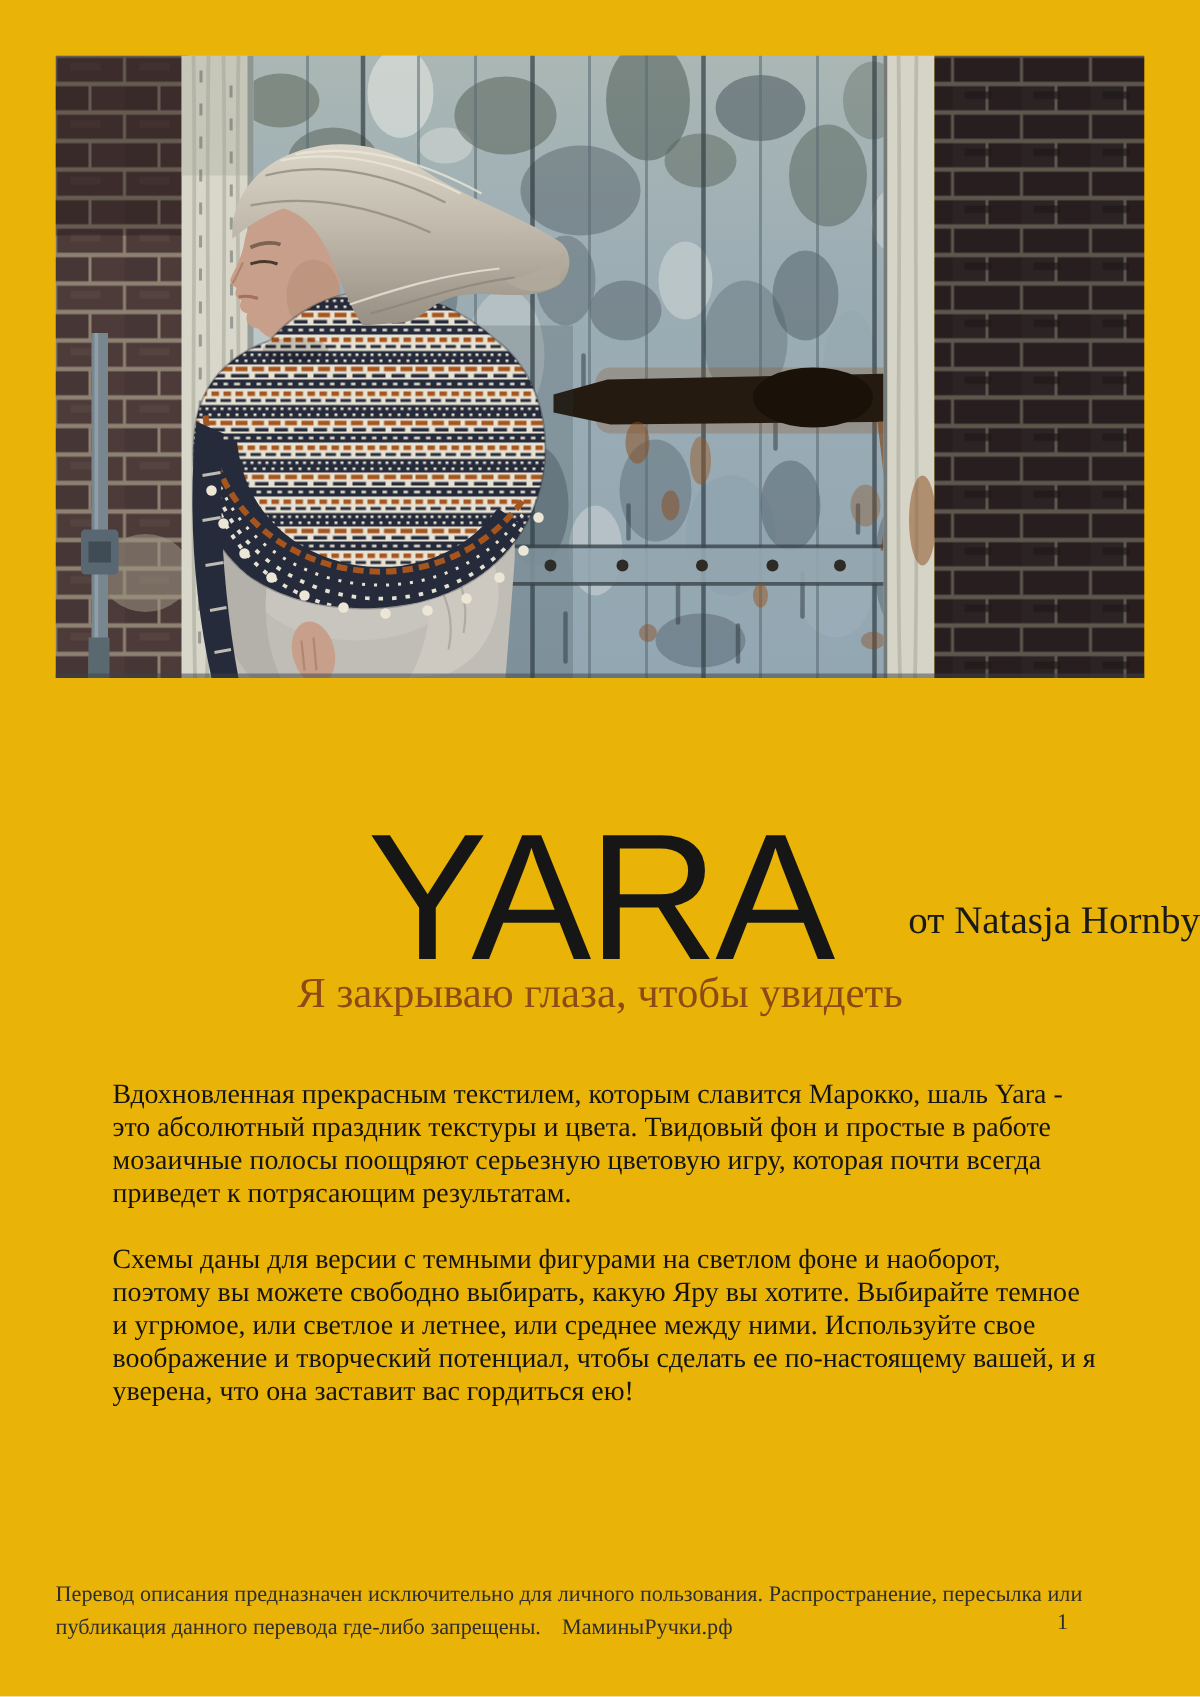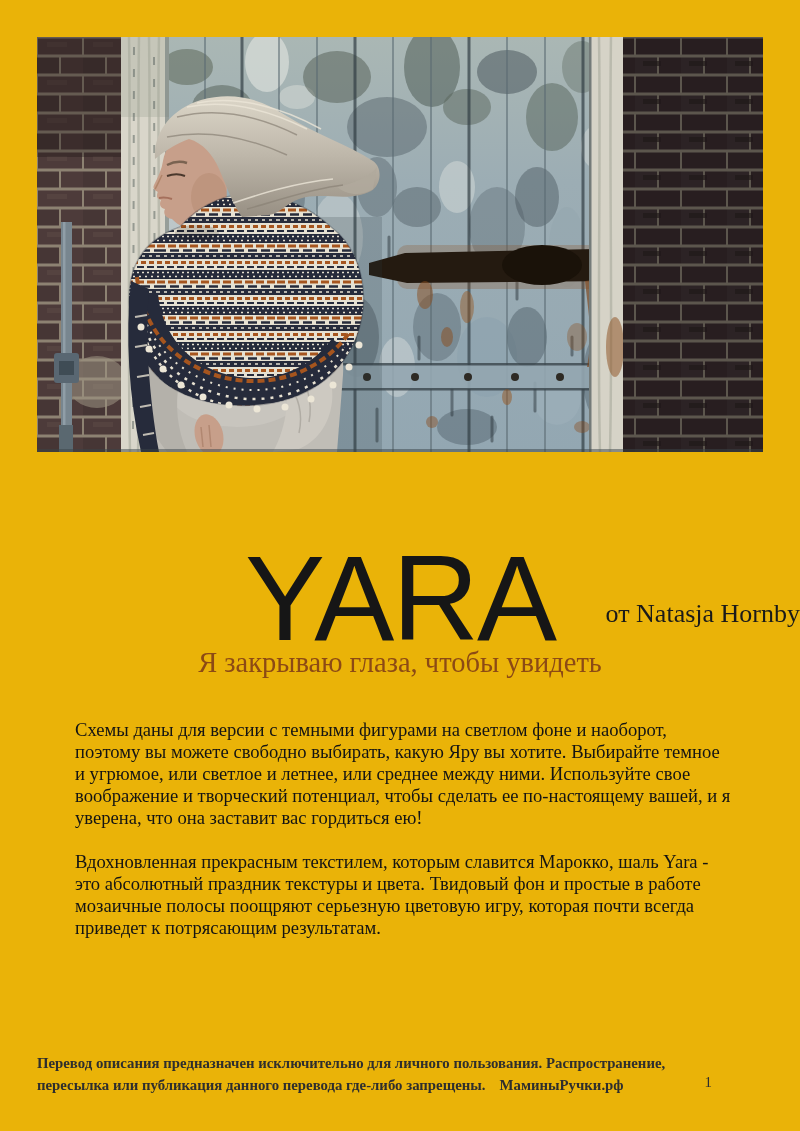--- a/index.html
+++ b/index.html
@@ -25,21 +25,21 @@
     position:absolute; left:0; right:0; top:647px; text-align:center;
     font-size:28.5px; line-height:1.15; color:var(--taglineColor,#8c4a15);
   }
   .bodytext {
     position:absolute; left:75px; top:719px; width:657px;
     font-size:18.6px; line-height:22px; color:#141414; text-align:left;
   }
   .bodytext p { margin:0 0 22px 0; }
   .pagefooter {
     position:absolute; left:37px; top:1053px; width:700px;
-    font-size:14.8px; line-height:21.5px; color:var(--footerColor,#2e2e2e);font-weight:bold;
+    font-size:14.8px; line-height:21.5px; color:var(--footerColor,#2e2e2e);
   }
   .brand { margin-left:14px; }
   .page-num {
     position:absolute; right:88px; top:1074px;
     font-size:14.8px; color:var(--footerColor,#2e2e2e);
   }
 </style>
 </head>
 <body>
 
@@ -313,22 +313,22 @@
     </svg>
   </figure>
 
   <h1 class="title">YARA</h1>
 
   <div class="byline">от Natasja Hornby</div>
 
   <div class="tagline">Я закрываю глаза, чтобы увидеть</div>
 
   <div class="bodytext">
+    <p>Вдохновленная прекрасным текстилем, которым славится Марокко, шаль Yara - это абсолютный праздник текстуры и цвета. Твидовый фон и простые в работе мозаичные полосы поощряют серьезную цветовую игру, которая почти всегда приведет к потрясающим результатам.</p>
     <p>Схемы даны для версии с темными фигурами на светлом фоне и наоборот, поэтому вы можете свободно выбирать, какую Яру вы хотите. Выбирайте темное и угрюмое, или светлое и летнее, или среднее между ними. Используйте свое воображение и творческий потенциал, чтобы сделать ее по-настоящему вашей, и я уверена, что она заставит вас гордиться ею!</p>
-    <p>Вдохновленная прекрасным текстилем, которым славится Марокко, шаль Yara - это абсолютный праздник текстуры и цвета. Твидовый фон и простые в работе мозаичные полосы поощряют серьезную цветовую игру, которая почти всегда приведет к потрясающим результатам.</p>
   </div>
 
   <div class="pagefooter">
     <span>Перевод описания предназначен исключительно для личного пользования. Распространение, пересылка или публикация данного перевода где-либо запрещены.</span><span class="brand">МаминыРучки.рф</span>
   </div>
   <span class="page-num">1</span>
 
 </div>
 
 </body></html>

